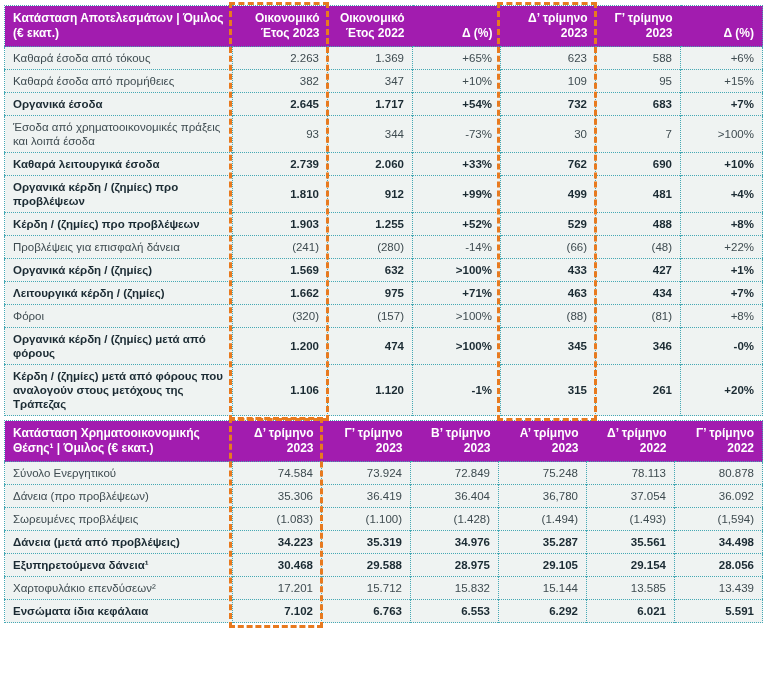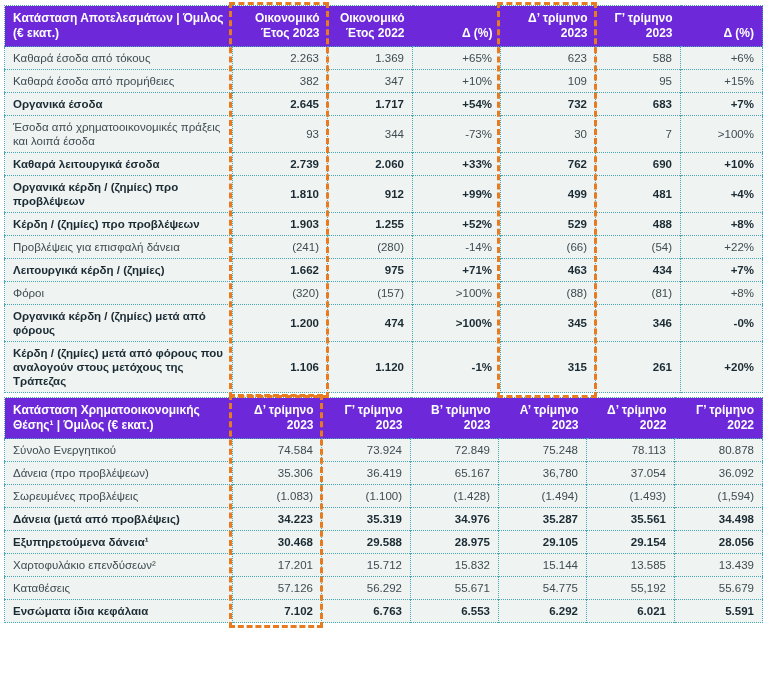--- a/index.html
+++ b/index.html
@@ -16,21 +16,21 @@
     width: 758px;
   }
   .table-wrap.second { margin-top: 4px; }
   table {
     border-collapse: collapse;
     table-layout: fixed;
     width: 758px;
     border: 1px dotted #45a8b4;
   }
   thead th {
-    background: #6d28d9;
+    background: #a21caf;
     color: #ffffff;
     font-weight: bold;
     font-size: 12px;
     line-height: 15px;
     padding: 5px 8px;
     vertical-align: bottom;
     border: none;
   }
   thead th.title-cell { text-align: left; }
   thead th.col-head  { text-align: right; }
@@ -151,22 +151,31 @@
           <td class="value-cell">529</td>
           <td class="value-cell">488</td>
           <td class="value-cell">+8%</td>
         </tr>
         <tr class="">
           <td class="label-cell">Προβλέψεις για επισφαλή δάνεια</td>
           <td class="value-cell">(241)</td>
           <td class="value-cell">(280)</td>
           <td class="value-cell">-14%</td>
           <td class="value-cell">(66)</td>
-          <td class="value-cell">(54)</td>
+          <td class="value-cell">(48)</td>
           <td class="value-cell">+22%</td>
+        </tr>
+        <tr class="bold">
+          <td class="label-cell">Οργανικά κέρδη / (ζημίες)</td>
+          <td class="value-cell">1.569</td>
+          <td class="value-cell">632</td>
+          <td class="value-cell">&gt;100%</td>
+          <td class="value-cell">433</td>
+          <td class="value-cell">427</td>
+          <td class="value-cell">+1%</td>
         </tr>
         <tr class="bold">
           <td class="label-cell">Λειτουργικά κέρδη / (ζημίες)</td>
           <td class="value-cell">1.662</td>
           <td class="value-cell">975</td>
           <td class="value-cell">+71%</td>
           <td class="value-cell">463</td>
           <td class="value-cell">434</td>
           <td class="value-cell">+7%</td>
         </tr>
@@ -232,21 +241,21 @@
           <td class="value-cell">73.924</td>
           <td class="value-cell">72.849</td>
           <td class="value-cell">75.248</td>
           <td class="value-cell">78.113</td>
           <td class="value-cell">80.878</td>
         </tr>
         <tr class="">
           <td class="label-cell">Δάνεια (προ προβλέψεων)</td>
           <td class="value-cell">35.306</td>
           <td class="value-cell">36.419</td>
-          <td class="value-cell">65.167</td>
+          <td class="value-cell">36.404</td>
           <td class="value-cell">36,780</td>
           <td class="value-cell">37.054</td>
           <td class="value-cell">36.092</td>
         </tr>
         <tr class="">
           <td class="label-cell">Σωρευμένες προβλέψεις</td>
           <td class="value-cell">(1.083)</td>
           <td class="value-cell">(1.100)</td>
           <td class="value-cell">(1.428)</td>
           <td class="value-cell">(1.494)</td>
@@ -273,29 +282,20 @@
         </tr>
         <tr class="">
           <td class="label-cell">Χαρτοφυλάκιο επενδύσεων²</td>
           <td class="value-cell">17.201</td>
           <td class="value-cell">15.712</td>
           <td class="value-cell">15.832</td>
           <td class="value-cell">15.144</td>
           <td class="value-cell">13.585</td>
           <td class="value-cell">13.439</td>
         </tr>
-        <tr class="">
-          <td class="label-cell">Καταθέσεις</td>
-          <td class="value-cell">57.126</td>
-          <td class="value-cell">56.292</td>
-          <td class="value-cell">55.671</td>
-          <td class="value-cell">54.775</td>
-          <td class="value-cell">55,192</td>
-          <td class="value-cell">55.679</td>
-        </tr>
         <tr class="bold">
           <td class="label-cell">Ενσώματα ίδια κεφάλαια</td>
           <td class="value-cell">7.102</td>
           <td class="value-cell">6.763</td>
           <td class="value-cell">6.553</td>
           <td class="value-cell">6.292</td>
           <td class="value-cell">6.021</td>
           <td class="value-cell">5.591</td>
         </tr>
       </tbody>

